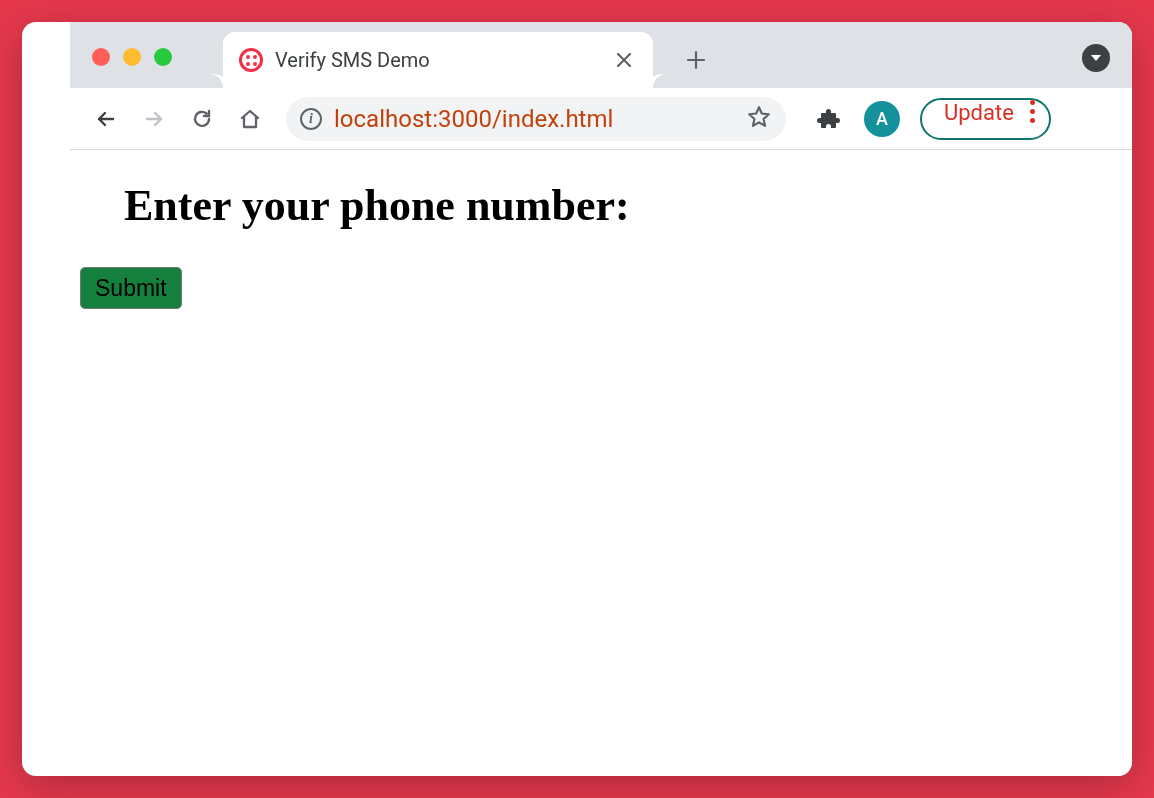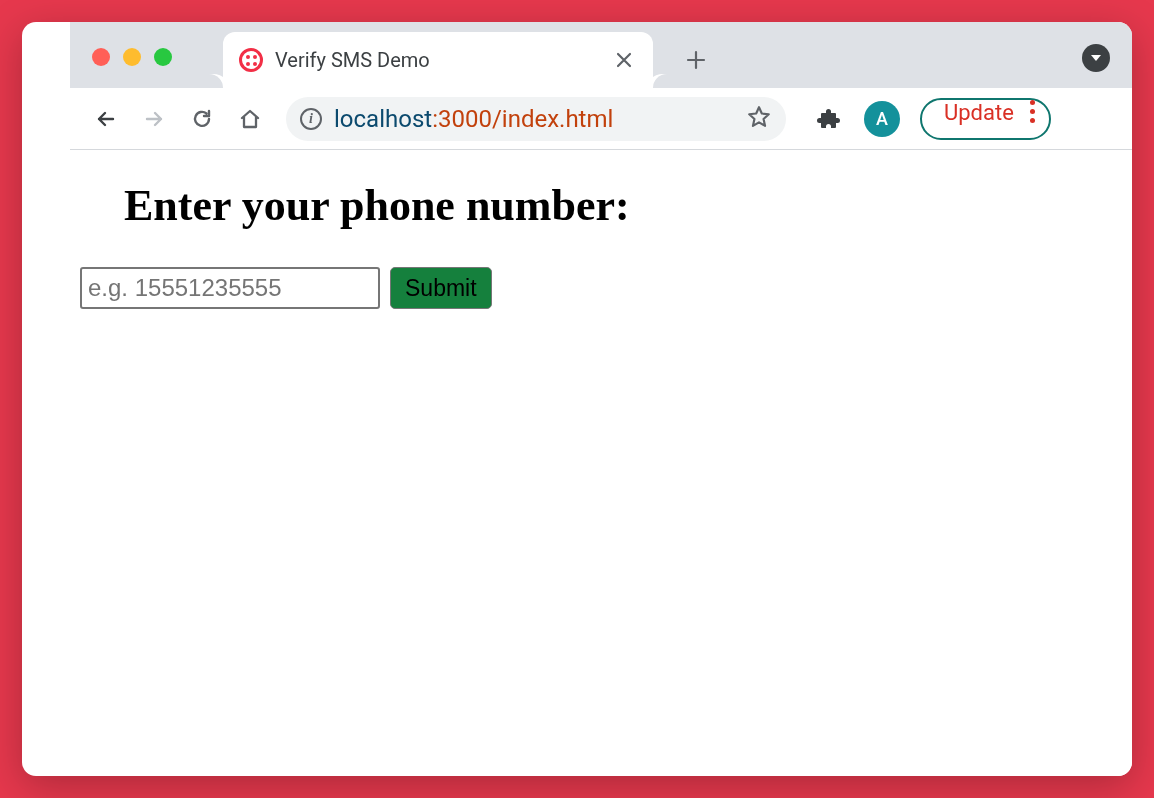--- a/index.html
+++ b/index.html
@@ -203,21 +203,21 @@
       font-family: Georgia, serif;
       font-style: italic;
       font-weight: bold;
     }
     .url-text {
       font-size: 24px;
       color: #202124;
       flex: 1;
       white-space: nowrap;
     }
-    .url-host { color: #0c4a6e; }
+    .url-host { color: #c2410c; }
     .url-path { color: #c2410c; }
     .star-icon {
       color: #5F6368;
     }
     .ext-icon {
       color: #3C4043;
       margin-left: 6px;
     }
     .avatar {
       width: 36px;
@@ -385,17 +385,16 @@
           <span></span>
           <span></span>
           <span></span>
         </div>
     </div>
   </div>
 
   <div class="content">
     <h1>Enter your phone number:</h1>
     <div class="form-row">
-      <input class="phone-input" type="text" placeholder="e.g. 15551235555" style="">
       <button class="submit-btn">Submit</button>
     </div>
   </div>
 </div>
 
 </body></html>

